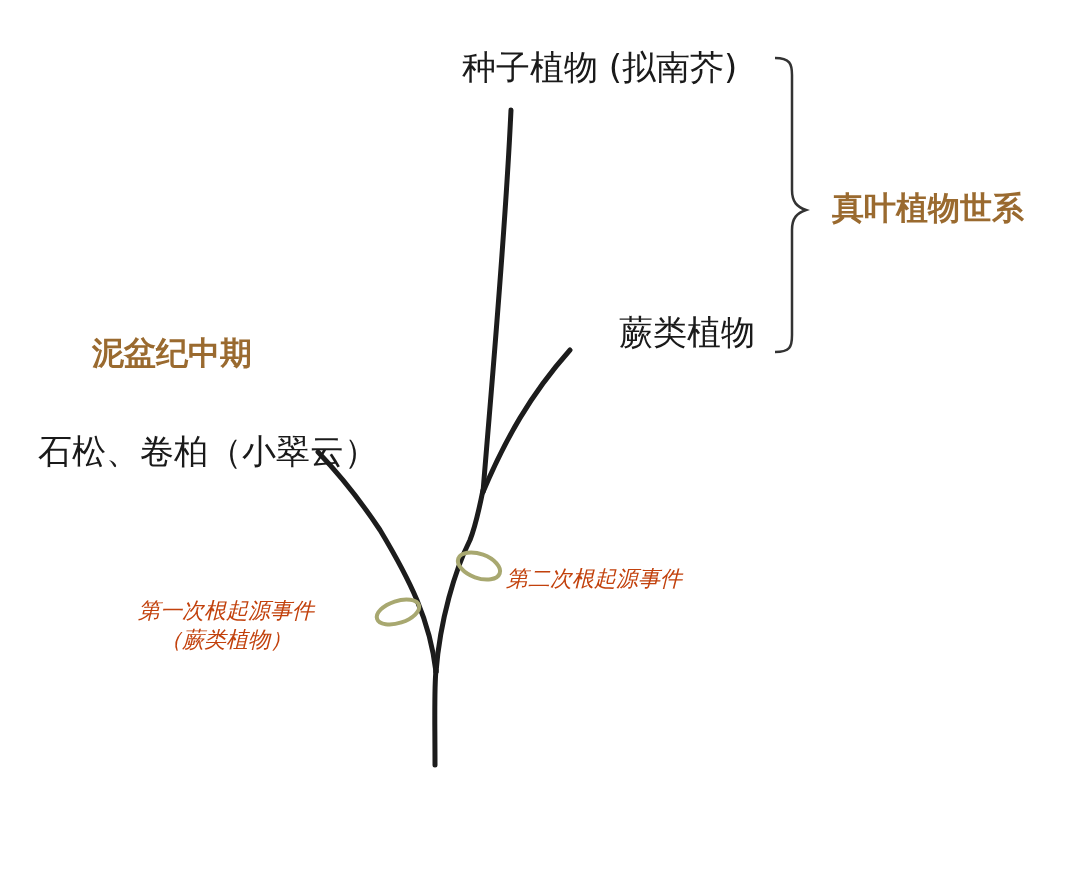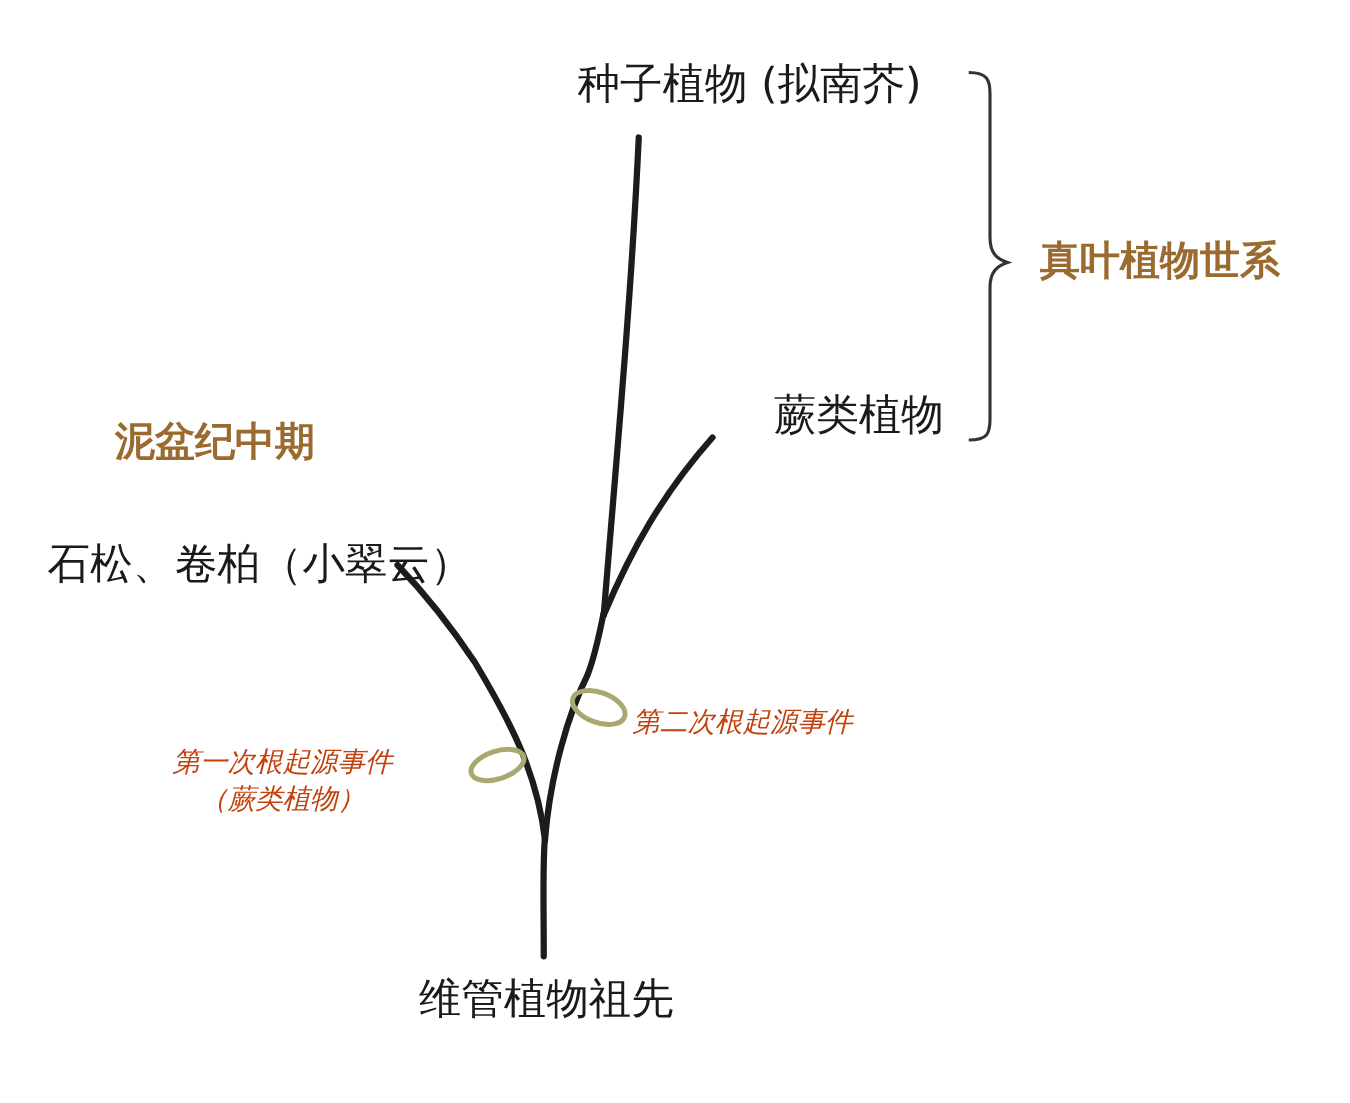--- a/index.html
+++ b/index.html
@@ -82,15 +82,14 @@
 
   <div class="label event" style="left:138px; top:597px;">
     <span>第一次根起源事件</span>
     <span>（蕨类植物）</span>
   </div>
 
   <div class="label event" style="left:506px; top:565px;">
     <span>第二次根起源事件</span>
   </div>
 
-  <div class="label big" style="left:335px; top:782px;">维管植物祖先</div>
 
 </div>
 
 </body></html>

